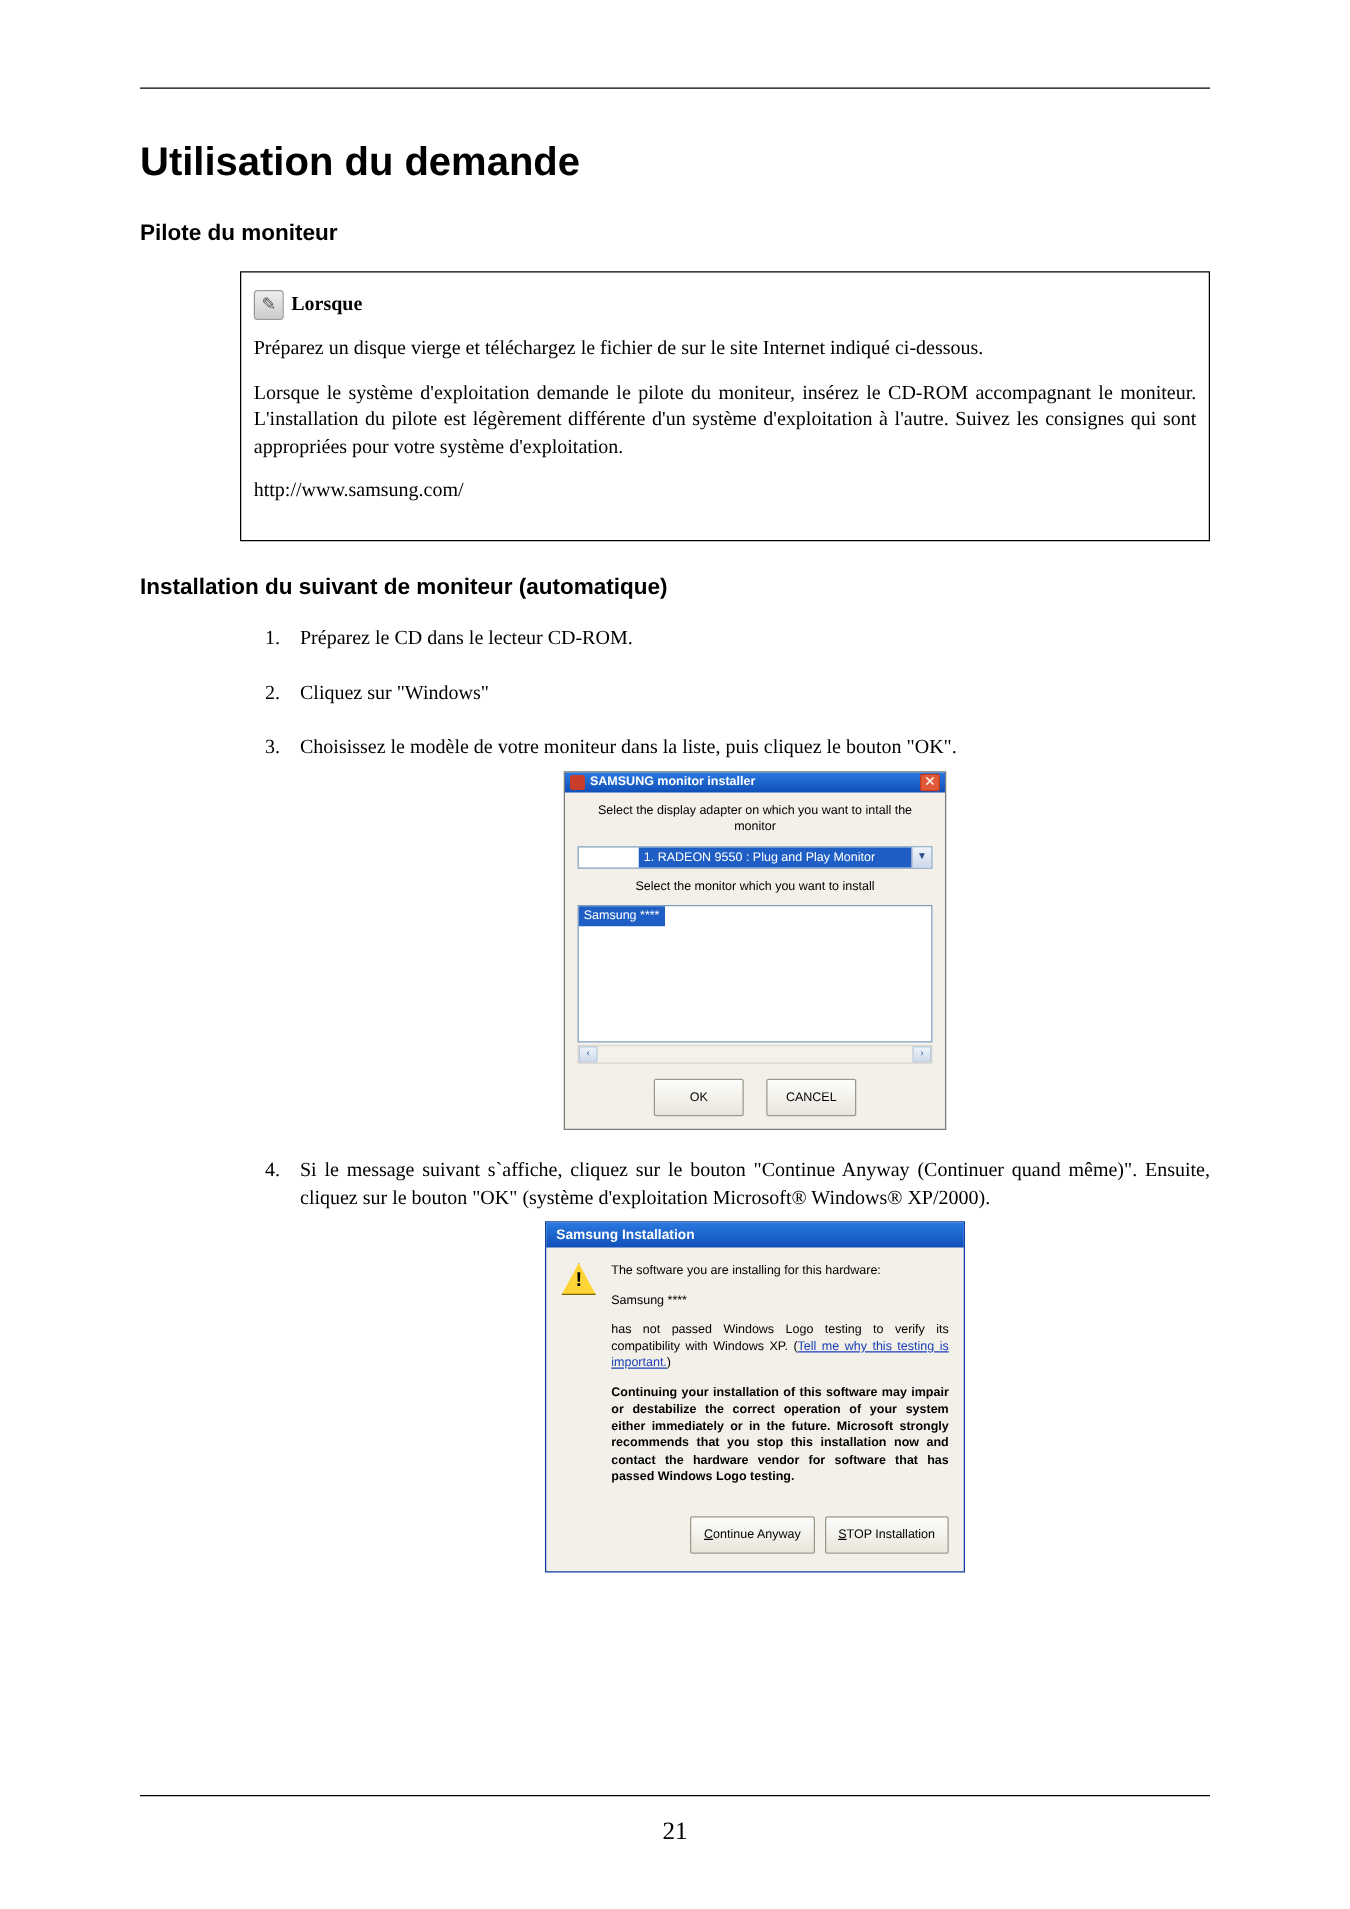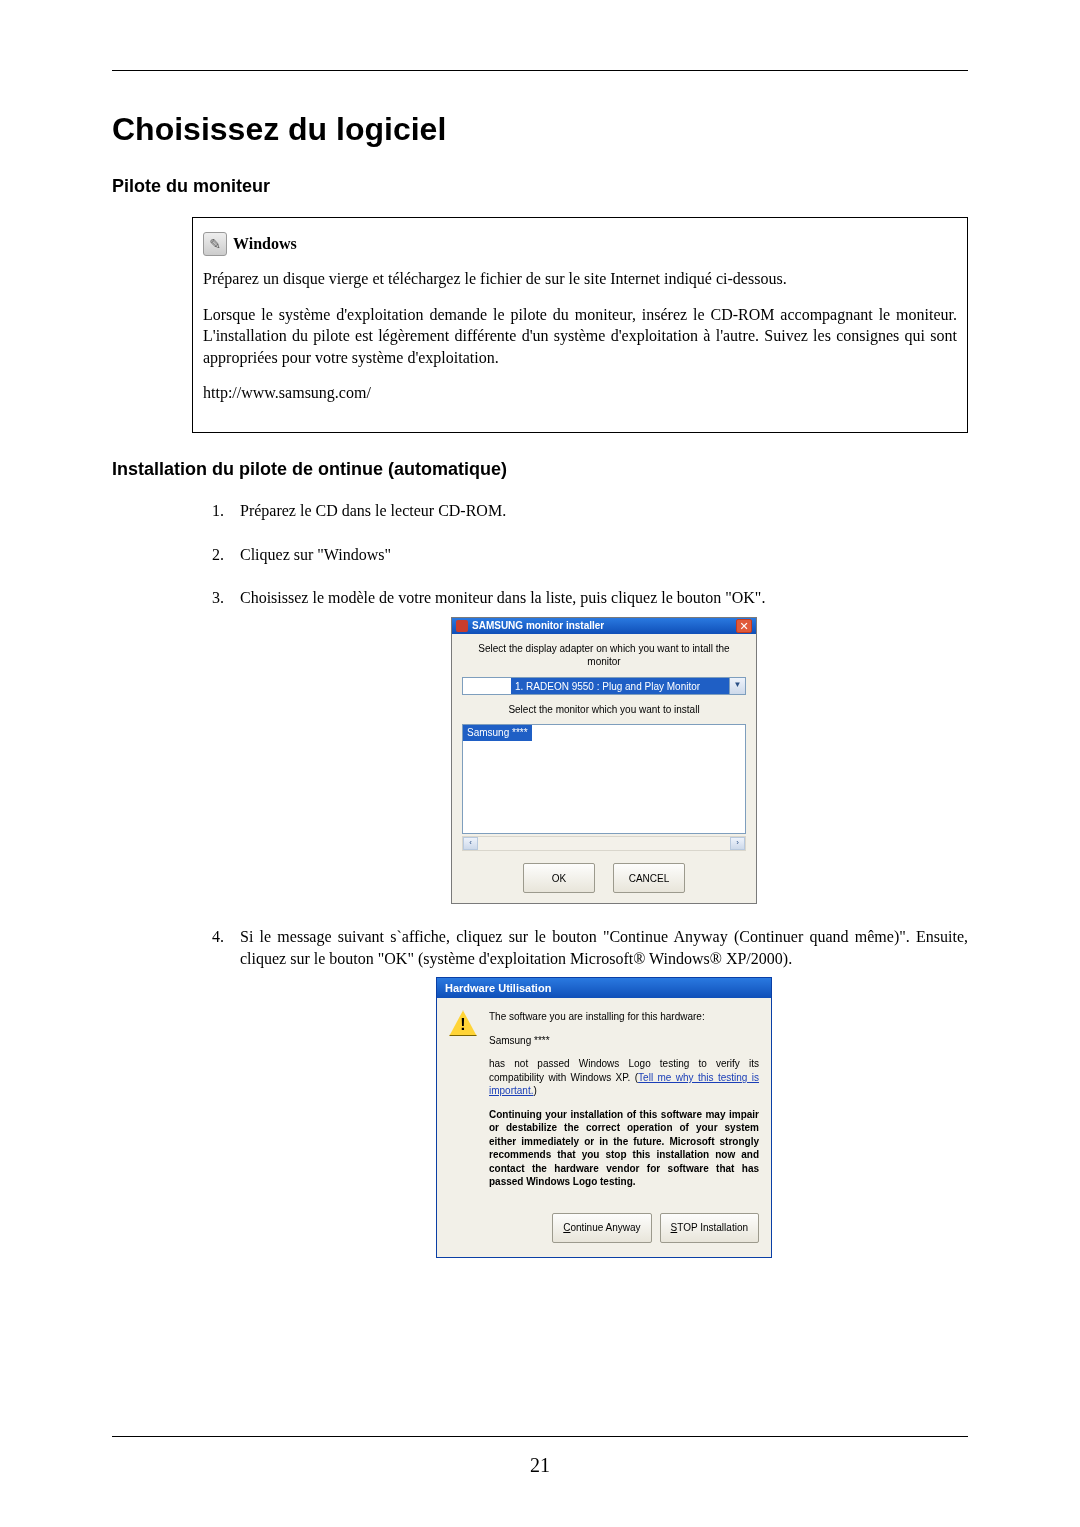--- a/index.html
+++ b/index.html
@@ -291,37 +291,37 @@
       text-align: center;
       padding-top: 17px;
       font-size: 20px;
     }
   </style>
 </head>
 <body>
 
 <div class="top-rule"></div>
 
-<h1>Choisissez du logiciel</h1>
+<h1>Utilisation du demande</h1>
 
 <h2>Pilote du moniteur</h2>
 
 <div class="note-box">
   <div class="note-header">
     <span class="note-icon">✎</span>
-    <span class="note-title">Windows</span>
+    <span class="note-title">Lorsque</span>
   </div>
   <div class="note-body">
     <p>Préparez un disque vierge et téléchargez le fichier de sur le site Internet indiqué ci-dessous.</p>
     <p>Lorsque le système d'exploitation demande le pilote du moniteur, insérez le CD-ROM accompagnant le moniteur. L'installation du pilote est légèrement différente d'un système d'exploitation à l'autre. Suivez les consignes qui sont appropriées pour votre système d'exploitation.</p>
     <p class="url">http://www.samsung.com/</p>
   </div>
 </div>
 
-<h2>Installation du pilote de ontinue (automatique)</h2>
+<h2>Installation du suivant de moniteur (automatique)</h2>
 
 <ol class="steps">
   <li>Préparez le CD dans le lecteur CD-ROM.</li>
   <li>Cliquez sur "Windows"</li>
   <li>
     <span>Choisissez le modèle de votre moniteur dans la liste, puis cliquez le bouton "OK".</span>
     <div class="dialog-wrap">
       <div class="installer">
         <div class="installer-titlebar">
           <div class="title-left">
@@ -349,21 +349,21 @@
             <button class="win-btn">CANCEL</button>
           </div>
         </div>
       </div>
     </div>
   </li>
   <li>
     <span>Si le message suivant s`affiche, cliquez sur le bouton "Continue Anyway (Continuer quand même)". Ensuite, cliquez sur le bouton "OK" (système d'exploitation Microsoft® Windows® XP/2000).</span>
     <div class="dialog-wrap">
       <div class="hw-dialog">
-        <div class="hw-titlebar">Hardware Utilisation</div>
+        <div class="hw-titlebar">Samsung Installation</div>
         <div class="hw-body">
           <div class="warn-icon">
               <span>!</span>
             </div>
           <div class="hw-text">
             <p>The software you are installing for this hardware:</p>
             <p>Samsung ****</p>
             <p>
               <span>has not passed Windows Logo testing to verify its compatibility with Windows XP. (</span><span class="link">Tell me why this testing is important.</span><span>)</span>
             </p>

